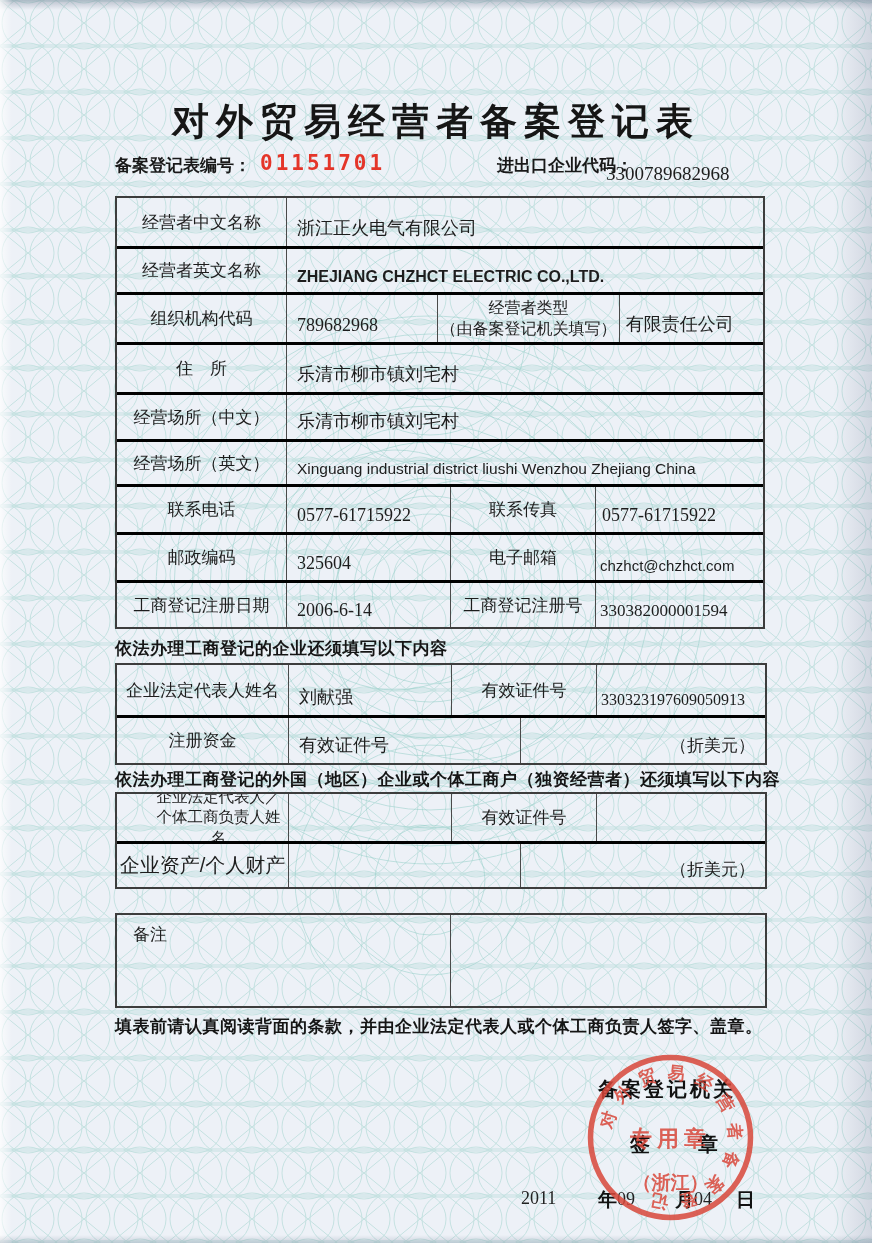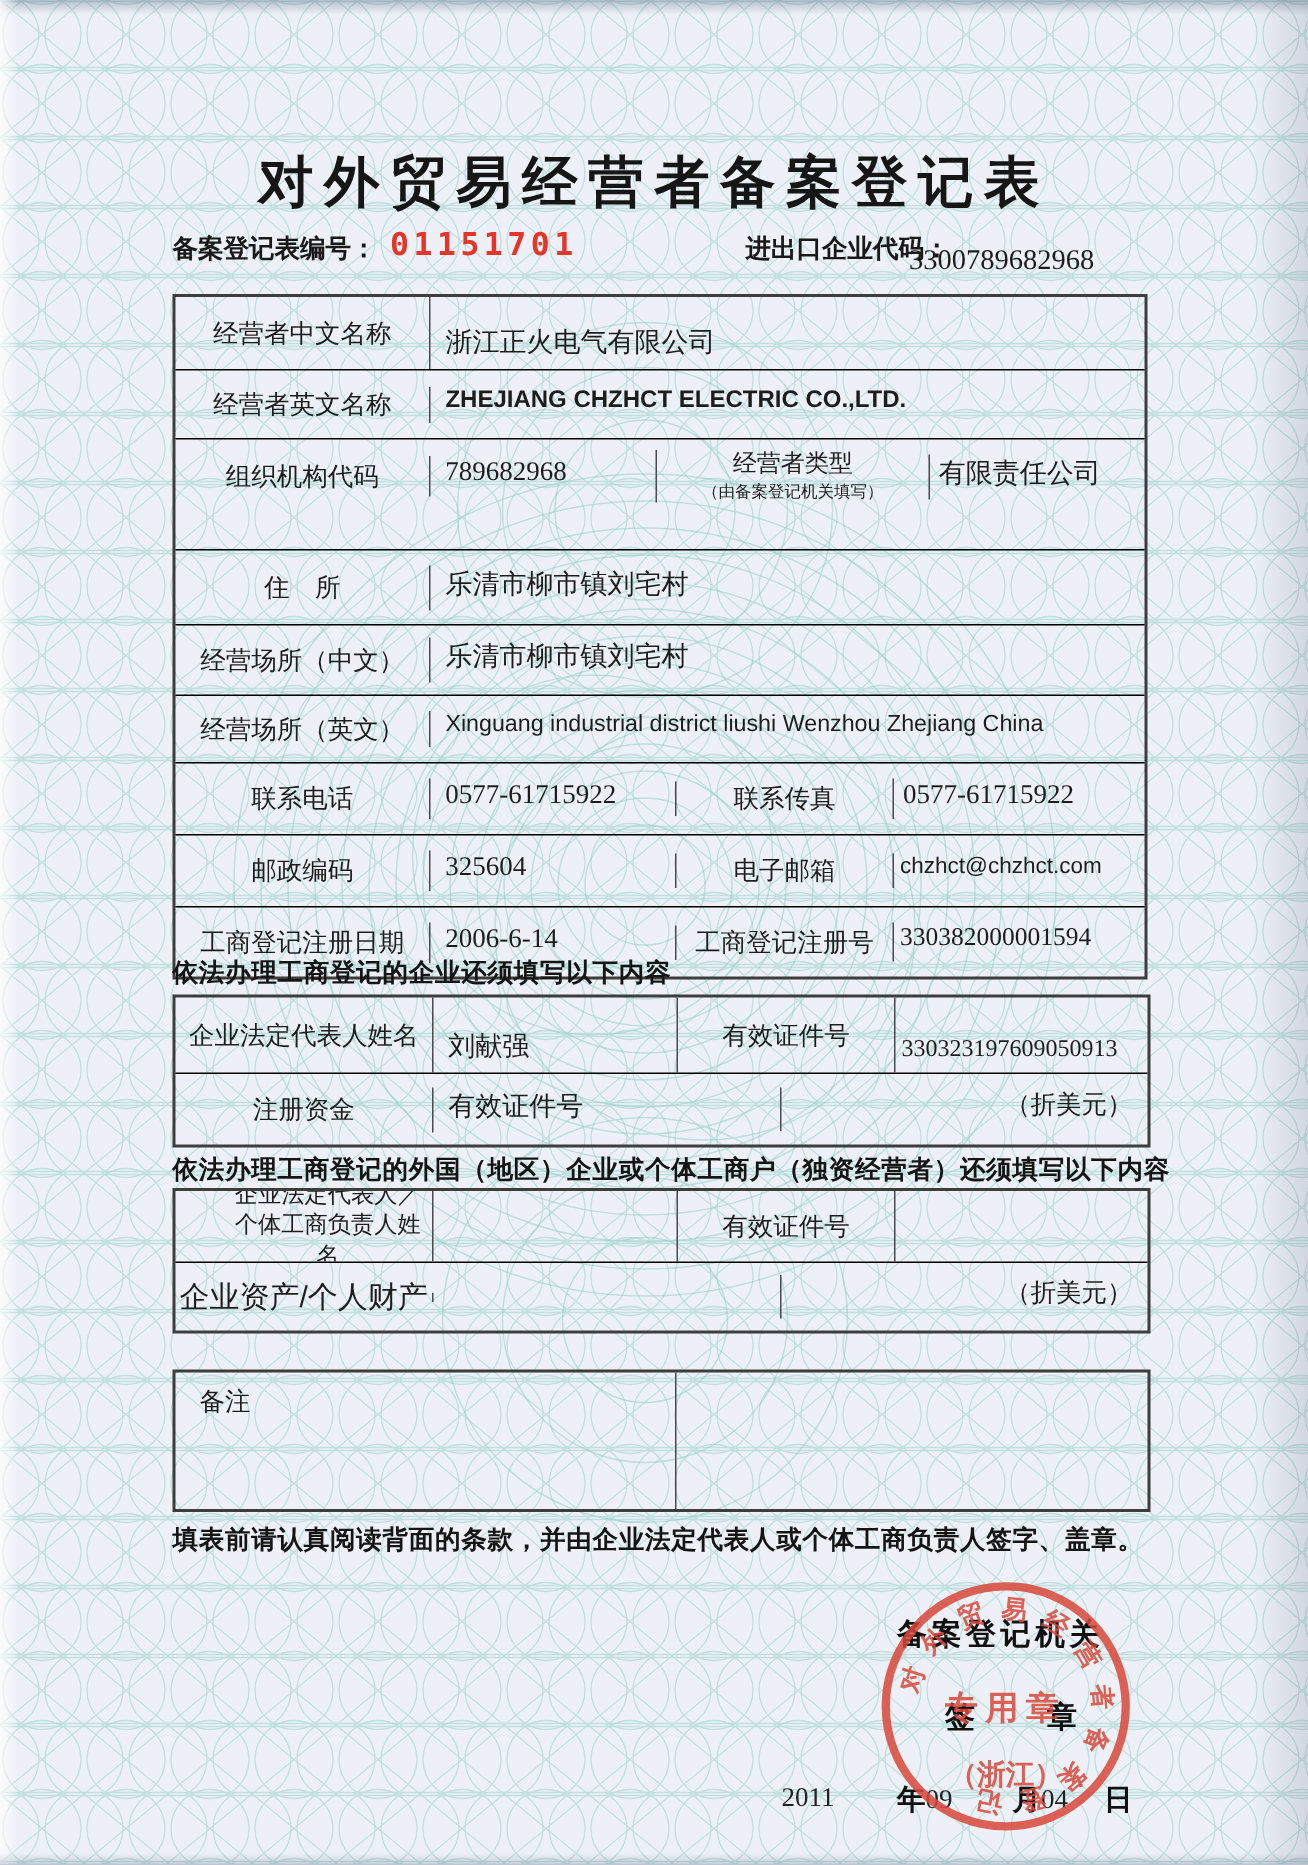--- a/index.html
+++ b/index.html
@@ -23,21 +23,21 @@
   .meta-label{font-size:17px;font-weight:bold;color:#191919;}
   .form-no{
     font-family:"DejaVu Sans Mono",monospace;font-size:21px;letter-spacing:3px;
     color:#e43529;font-weight:bold;
   }
   .serif-num{font-family:"Liberation Serif",serif;}
   .cjk-serif{font-family:"Liberation Serif",serif;}
 
   .tbl{position:absolute;z-index:2;left:115px;border:2px solid #3d3d3d;box-sizing:border-box;background:rgba(232,238,246,0.0);}
   .row{display:flex;box-sizing:border-box;}
-  .row + .row{border-top:1px solid #000000;align-items:center;}
+  .row + .row{border-top:3px solid #000000;}
   .cell{box-sizing:border-box;display:flex;overflow:hidden;}
   .cell + .cell{border-left:1px solid #4a4a4a;}
   .lab{align-items:center;justify-content:center;text-align:center;font-size:17px;color:#1d1d1d;}
   .lab2{flex-direction:column;align-items:center;justify-content:center;line-height:1.3;font-size:16px;}
   .val{align-items:flex-end;justify-content:flex-start;padding:0 6px 6px 10px;font-size:18px;}
   .val.right{justify-content:flex-end;padding-right:10px;}
   .heading{font-size:17px;font-weight:bold;color:#151515;letter-spacing:.5px;}
 
   .remarks-box{position:absolute;z-index:2;left:115px;top:913px;width:652px;height:95px;
     border:2px solid #3d3d3d;box-sizing:border-box;}
@@ -115,25 +115,25 @@
     </div>
     <div class="row" style="height:46px;">
       <div class="cell lab" style="width:170px;">经营者英文名称</div>
       <div class="cell val" style="width:480px;font-size:16px;font-weight:bold;">ZHEJIANG CHZHCT ELECTRIC CO.,LTD.</div>
     </div>
     <div class="row" style="height:50px;">
       <div class="cell lab" style="width:170px;">组织机构代码</div>
       <div class="cell val serif-num" style="width:152px;">789682968</div>
       <div class="cell lab lab2" style="width:183px;">
         <span>经营者类型</span>
-        <span style="font-size:11px;">（由备案登记机关填写）</span>
+        <span style="font-size:16px;">（由备案登记机关填写）</span>
       </div>
       <div class="cell val cjk-serif" style="width:145px;padding-left:6px;">有限责任公司</div>
     </div>
-    <div class="row" style="height:50px;margin-top:24px;">
+    <div class="row" style="height:50px;">
       <div class="cell lab" style="width:170px;">住　所</div>
       <div class="cell val cjk-serif" style="width:480px;">乐清市柳市镇刘宅村</div>
     </div>
     <div class="row" style="height:47px;">
       <div class="cell lab" style="width:170px;">经营场所（中文）</div>
       <div class="cell val cjk-serif" style="width:480px;">乐清市柳市镇刘宅村</div>
     </div>
     <div class="row" style="height:45px;">
       <div class="cell lab" style="width:170px;">经营场所（英文）</div>
       <div class="cell val" style="width:480px;font-size:15.5px;">Xinguang industrial district liushi Wenzhou Zhejiang China</div>

